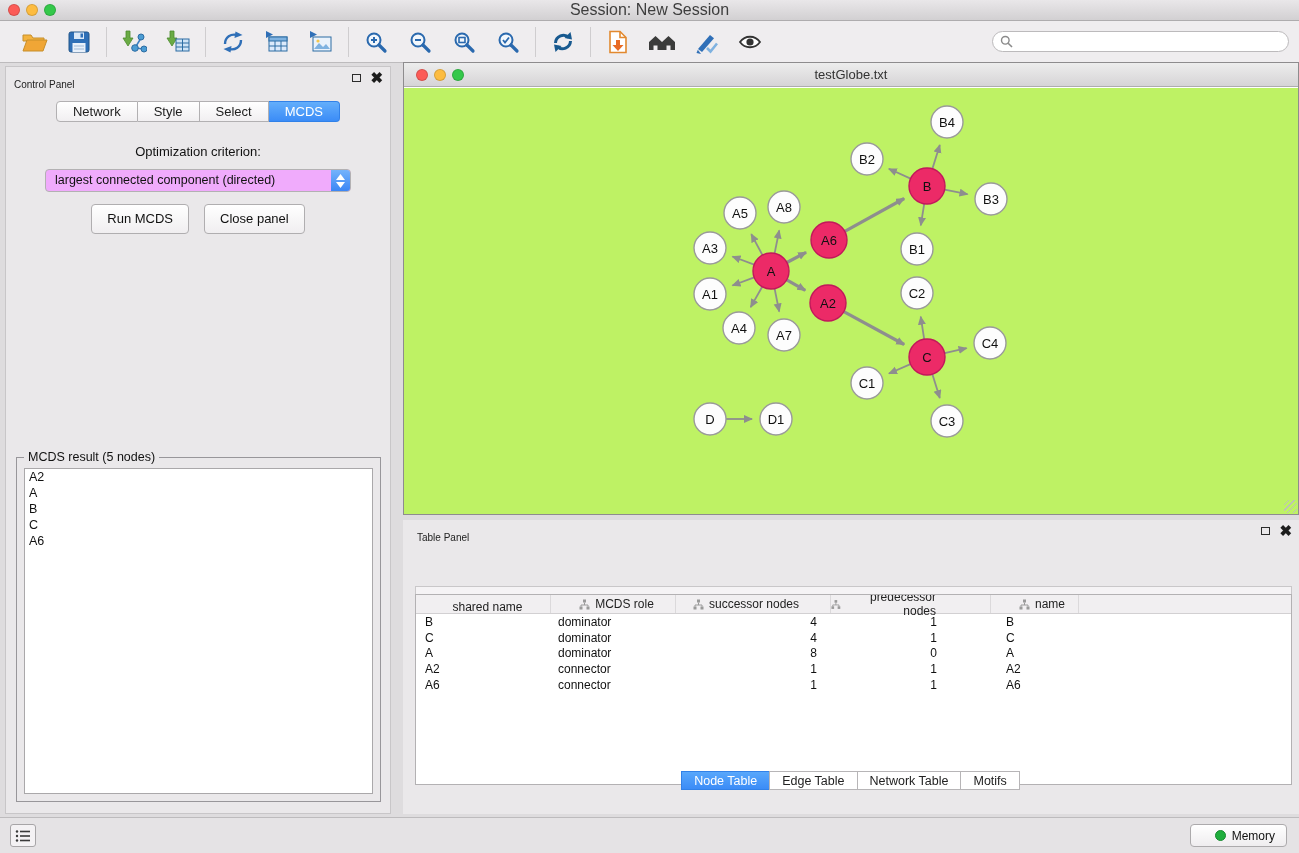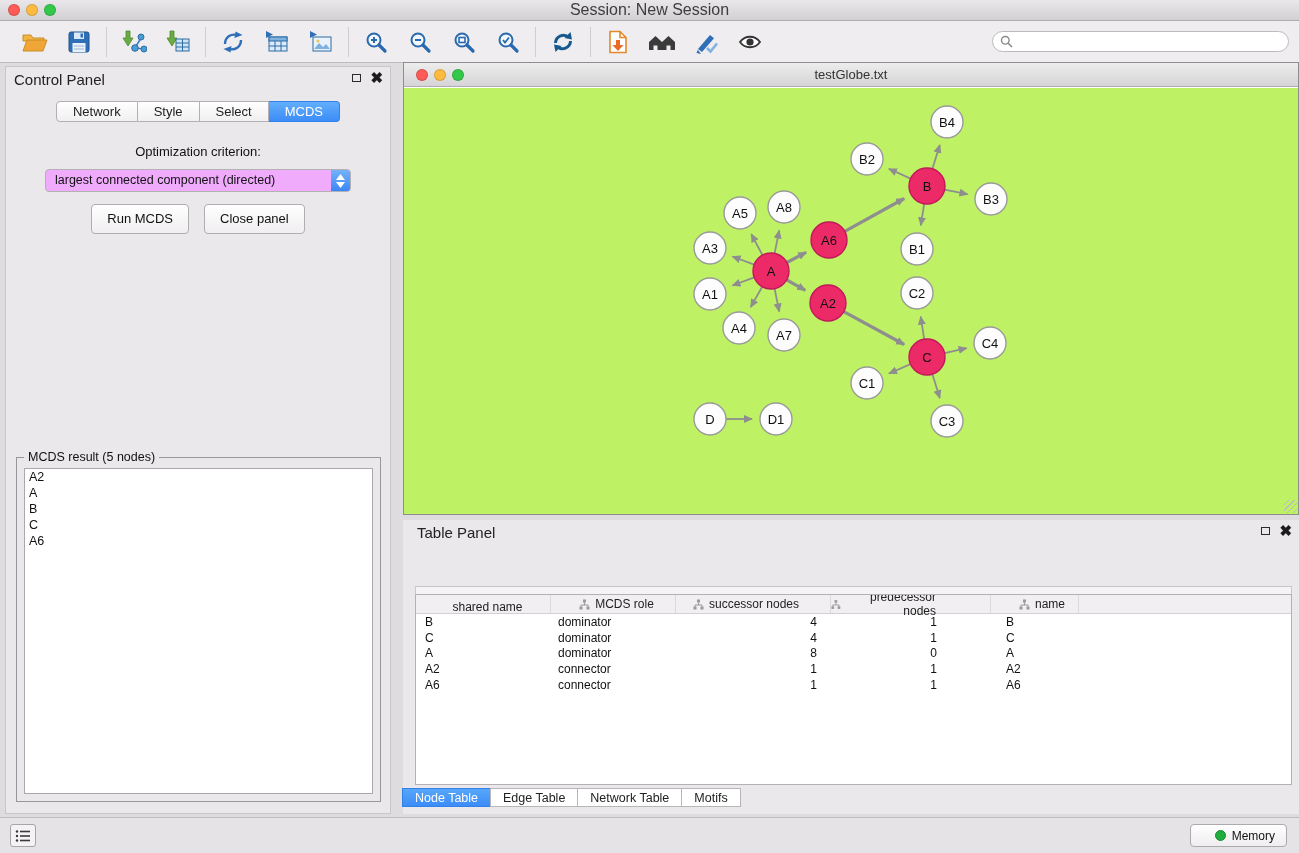--- a/index.html
+++ b/index.html
@@ -22,21 +22,21 @@
   .tool-sep { width:1px; height:30px; background:#cfcdcf; }
   .tool-btn { width:36px; height:32px; display:flex; align-items:center; justify-content:center; }
   .search-wrap { position:absolute; right:10px; top:10px; width:297px; height:21px; background:#fff;
     border:1px solid #bcbabc; border-radius:11px; display:flex; align-items:center; padding-left:7px; }
   .search-wrap input { border:none; outline:none; flex:1; height:17px; font-size:12px; background:transparent; font-family:"Liberation Sans",sans-serif; }
 
   
   .control-panel { position:absolute; left:5px; top:66px; width:386px; height:748px;
     background:#eae8ea; border:1px solid #c8c6c8; }
   .panel-header { position:relative; height:25px; }
-  .panel-header .ph-title { position:absolute; left:8px; top:4px; font-size:15px; color:#222; }
+  .panel-header .ph-title { position:absolute; left:8px; top:12px; font-size:10px; color:#222; }
   .ph-icons { position:absolute; right:7px; top:6px; display:flex; gap:9px; align-items:center; }
   .float-box { display:inline-block; width:9px; height:8px; border:1.5px solid #2b2b2b; }
   .close-x { font-size:15px; font-weight:bold; color:#1c1c1c; line-height:10px; cursor:default; }
 
   .seg-tabs { display:flex; justify-content:center; margin-top:9px; }
   .seg { height:21px; line-height:20px; padding:0 16px; background:linear-gradient(#ffffff,#f1eff1);
     border:1px solid #b2b0b2; border-left:none; font-size:13px; color:#222; }
   .seg:first-child { border-left:1px solid #b2b0b2; border-radius:4px 0 0 4px; }
   .seg:last-child { border-radius:0 4px 4px 0; }
   .seg.active { background:linear-gradient(#63aefb,#3b8cf7); border-color:#3181e8; color:#fff; }
@@ -81,21 +81,21 @@
   .th { display:flex; align-items:center; justify-content:center; gap:5px; font-size:12px; color:#222;
     border-right:1px solid #dbd9db; }
   .th.filler { flex:1; border-right:none; }
   .tr { display:flex; height:15.7px; align-items:center; }
   .td { font-size:12px; color:#111; overflow:hidden; white-space:nowrap; }
   .c0 { width:135px; padding-left:9px;flex-direction:column; }
   .c1 { width:125px; padding-left:7px; }
   .c2 { width:155px; text-align:right; padding-right:14px; }
   .c3 { width:160px; text-align:right; padding-right:54px; }
   .c4 { width:88px; padding-left:15px; }
-  .tp-tabs { position:absolute; bottom:7px; left:0; right:0; display:flex; }
+  .tp-tabs { position:absolute; bottom:24px; left:0; right:0; display:flex; justify-content:center; }
   .tp-tab { height:19px; line-height:18px; padding:0 12px; font-size:12.5px; background:#fff;
     border:1px solid #b7b5b7; margin-left:-1px; color:#222; }
   .tp-tab.active { background:linear-gradient(#58a7fb,#3b8cf7); border-color:#3181e8; color:#fff; }
 
   
   .statusbar { position:absolute; left:0; right:0; bottom:0; height:36px; background:#e5e3e5; border-top:1px solid #bdbbbd; }
   .list-btn { position:absolute; left:10px; top:6px; width:26px; height:23px; background:#f4f2f4;
     border:1px solid #a7a5a7; border-radius:3px; display:flex; align-items:center; justify-content:center; }
   .memory-btn { position:absolute; right:12px; top:6px; height:23px; padding:0 11px 0 24px;
     background:linear-gradient(#ffffff,#efedef); border:1px solid #acaaac; border-radius:4px;

